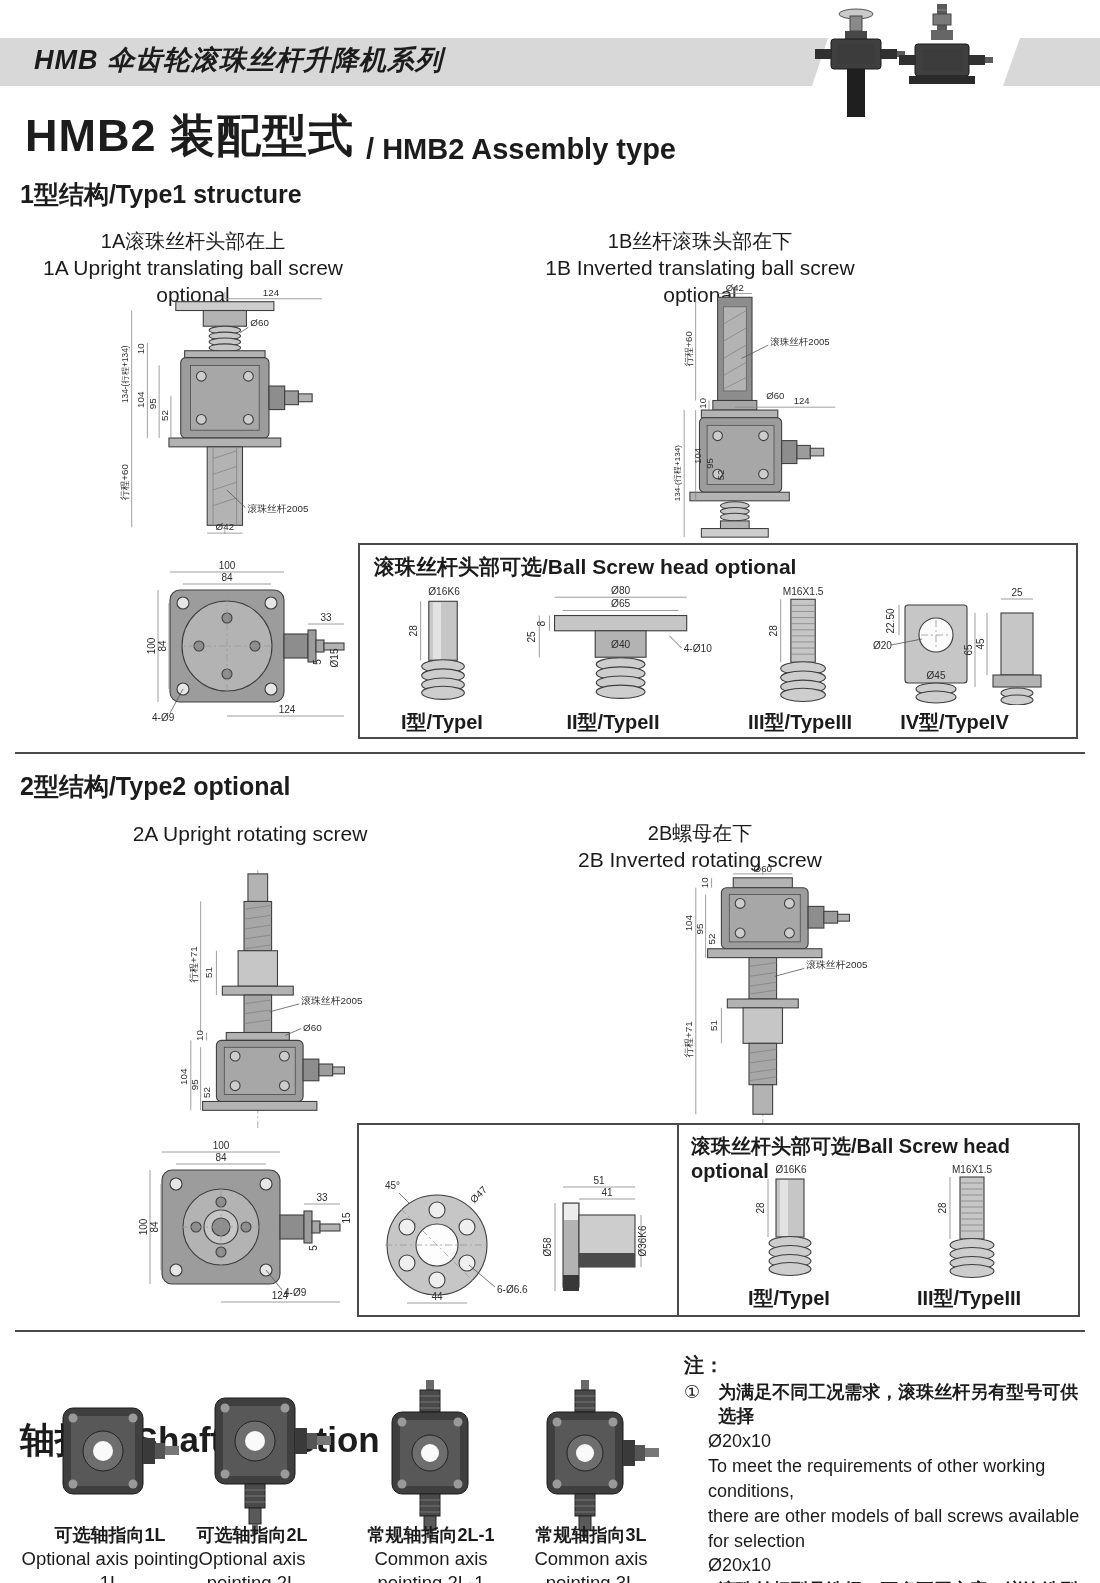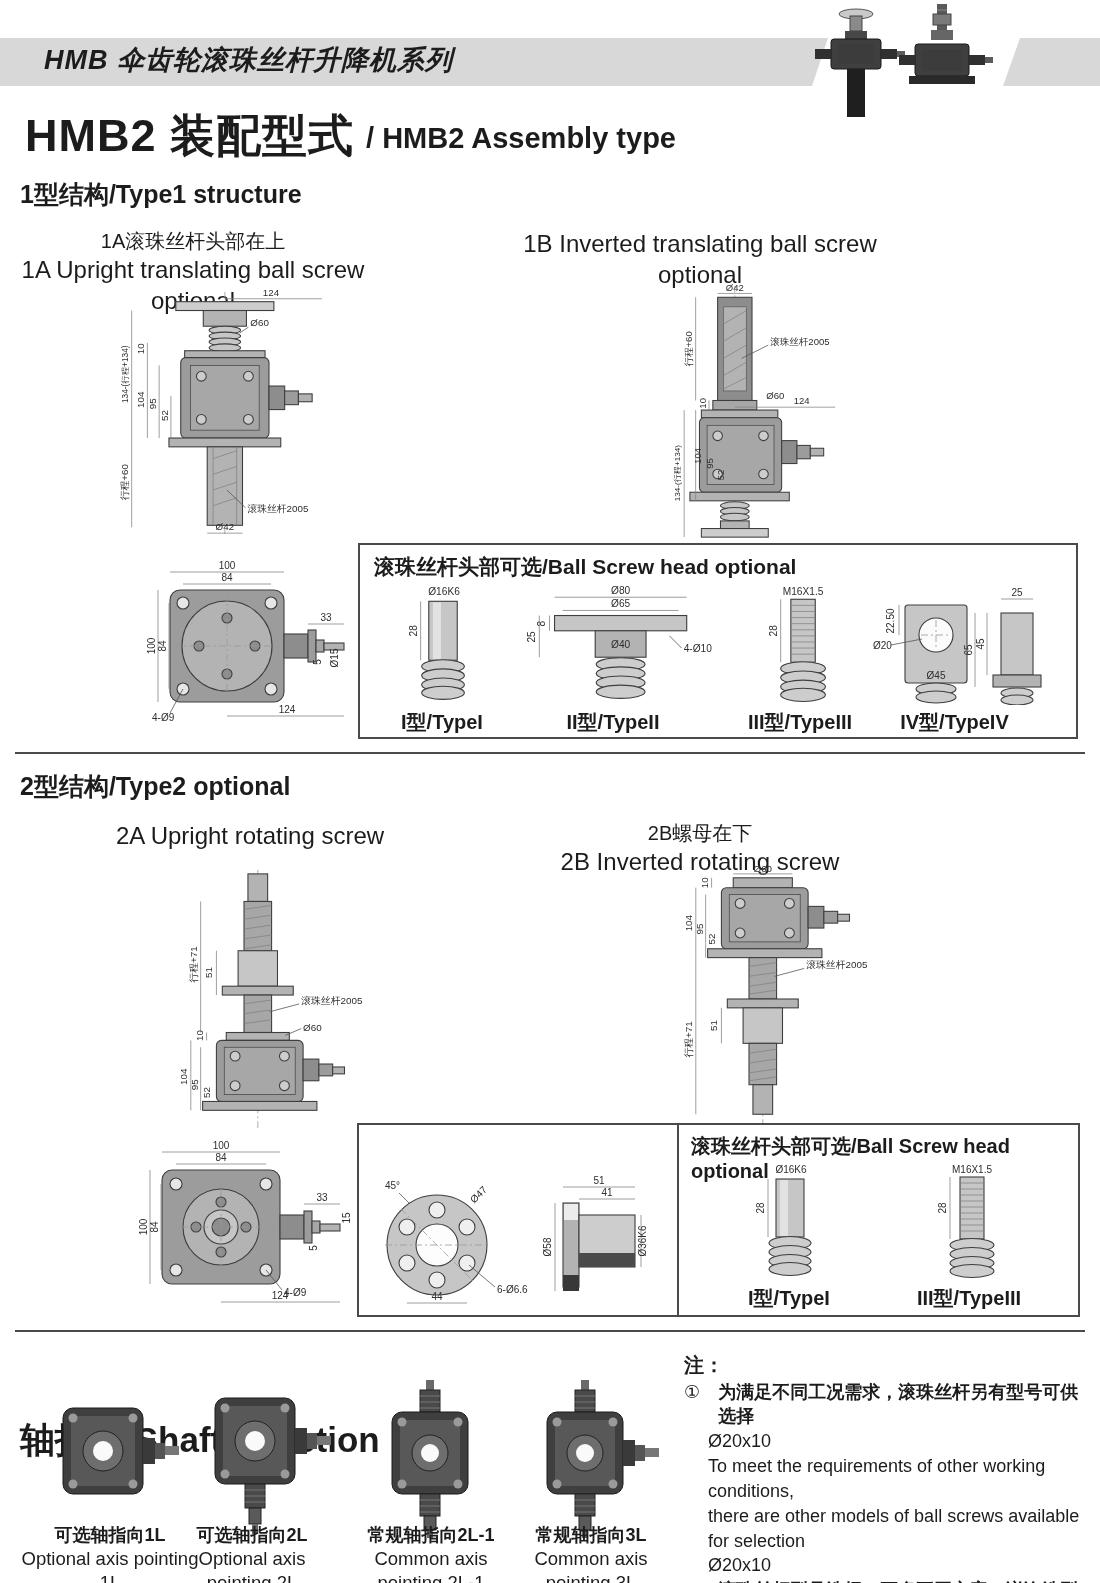--- a/index.html
+++ b/index.html
@@ -3,28 +3,28 @@
 <meta charset="utf-8">
 <style>
   html,body{margin:0;padding:0;background:#ffffff;}
   .page{position:relative;width:1100px;height:1583px;background:#fff;overflow:hidden;
         font-family:"Liberation Sans","DejaVu Sans",sans-serif;color:#1c1c1c;}
   .abs{position:absolute;}
   
   .band{background:#d8d8d8;}
   .bandA{left:0;top:38px;width:828px;height:48px;clip-path:polygon(0 0,100% 0,calc(100% - 16px) 100%,0 100%);}
   .bandB{left:1003px;top:38px;width:97px;height:48px;clip-path:polygon(17px 0,100% 0,100% 100%,0 100%);}
-  .series{left:34px;top:42px;font-size:27px;font-weight:bold;font-style:italic;letter-spacing:1px;margin-left:10px;}
-  .pagetitle{left:25px;top:106px;display:flex;align-items:flex-start;gap:12px;}
+  .series{left:34px;top:42px;font-size:27px;font-weight:bold;font-style:italic;letter-spacing:1px;}
+  .pagetitle{left:25px;top:106px;display:flex;align-items:flex-end;gap:12px;}
   .pagetitle .zh{font-size:45px;font-weight:900;letter-spacing:1px;}
   .pagetitle .en{font-size:29px;font-weight:600;margin-top:16px;}
   .sechead{font-size:25px;font-weight:800;}
   .cap{text-align:center;line-height:1.3;}
   .cap .zh{font-size:20px;}
-  .cap .en{font-size:24px;}
+  .cap .en{font-size:21px;}
   .boxed{border:2px solid #4a4a4a;background:#fff;}
   .boxtitle{font-size:21px;font-weight:800;}
   .typelabel{font-size:20px;font-weight:800;text-align:center;}
   .divider{height:2px;background:#4a4a4a;}
   
   .shaftcap{text-align:center;line-height:1.3;}
   .shaftcap .zh{font-size:18px;font-weight:800;}
   .shaftcap .en{font-size:18.5px;}
   .notes{font-size:18px;line-height:1.38;}
   .notes .nhead{font-size:20px;font-weight:800;}
@@ -84,20 +84,21 @@
     <span class="en">/ HMB2 Assembly type</span>
   </div>
 
   <div class="abs sechead" style="left:20px;top:178px">1型结构/Type1 structure</div>
 
   <div class="abs cap" style="left:13px;top:228px;width:360px">
     <div class="zh">1A滚珠丝杆头部在上</div>
     <div class="en">1A Upright translating ball screw optional</div>
   </div>
   <div class="abs cap" style="left:520px;top:228px;width:360px">
+    <div class="zh">1B丝杆滚珠头部在下</div>
     <div class="en">1B Inverted translating ball screw optional</div>
   </div>
 
   <svg class="abs" style="left:100px;top:286px" width="235" height="255" viewBox="0 0 235 260">
     <line class="cl" x1="125" y1="6" x2="125" y2="256"></line>
     <line class="dm" x1="125" y1="13" x2="224" y2="13"></line>
     <text class="t" x="172" y="10" text-anchor="middle">124</text>
     <rect x="75" y="16" width="100" height="9" class="f3 o"></rect>
     <rect x="103" y="25" width="44" height="16" class="f2 o"></rect>
     <ellipse cx="125" cy="45" rx="16" ry="4" class="f6 o"></ellipse>

